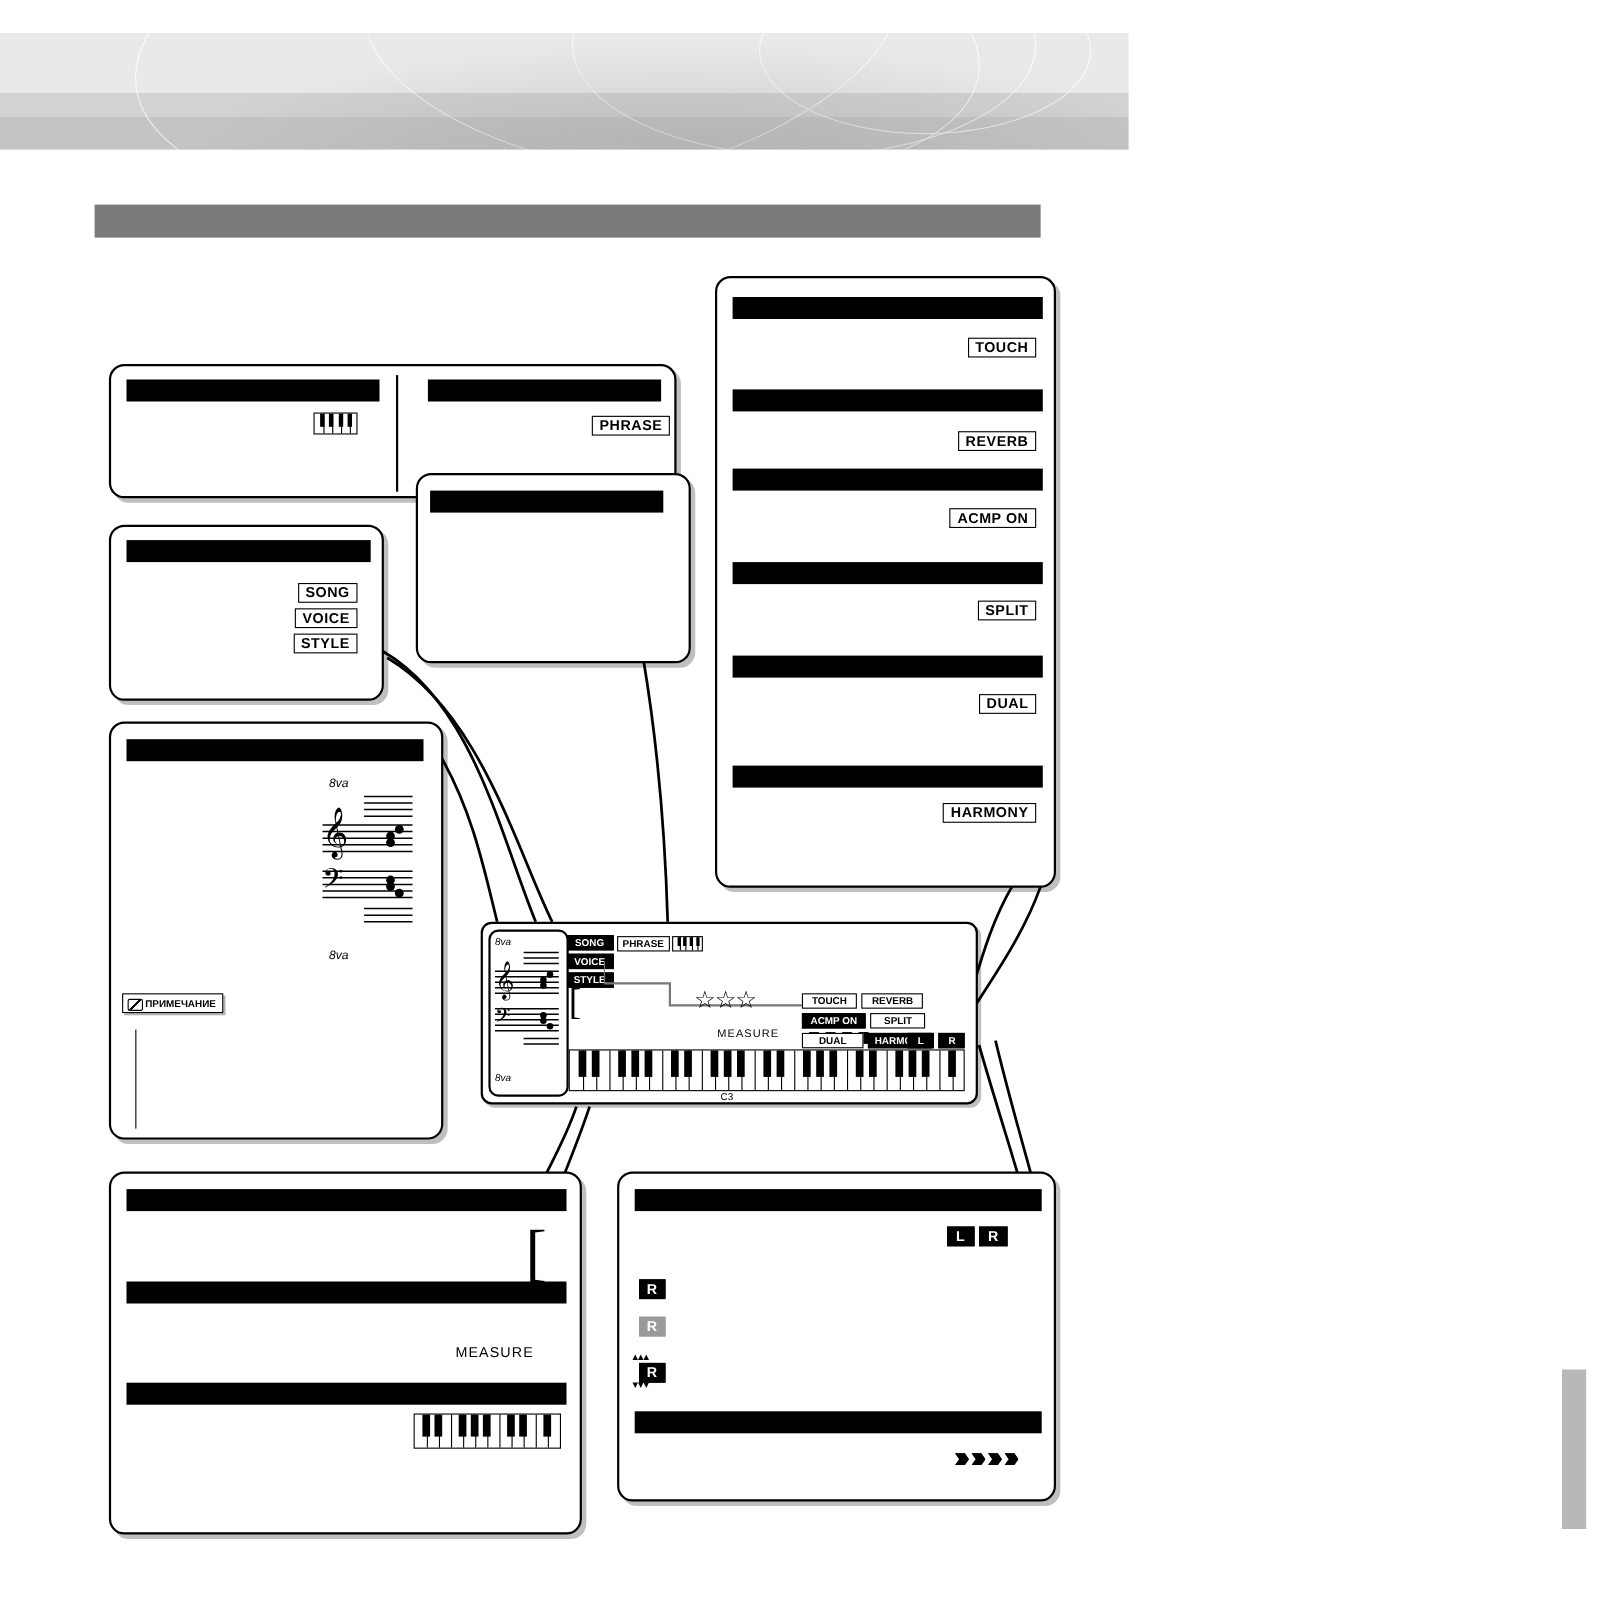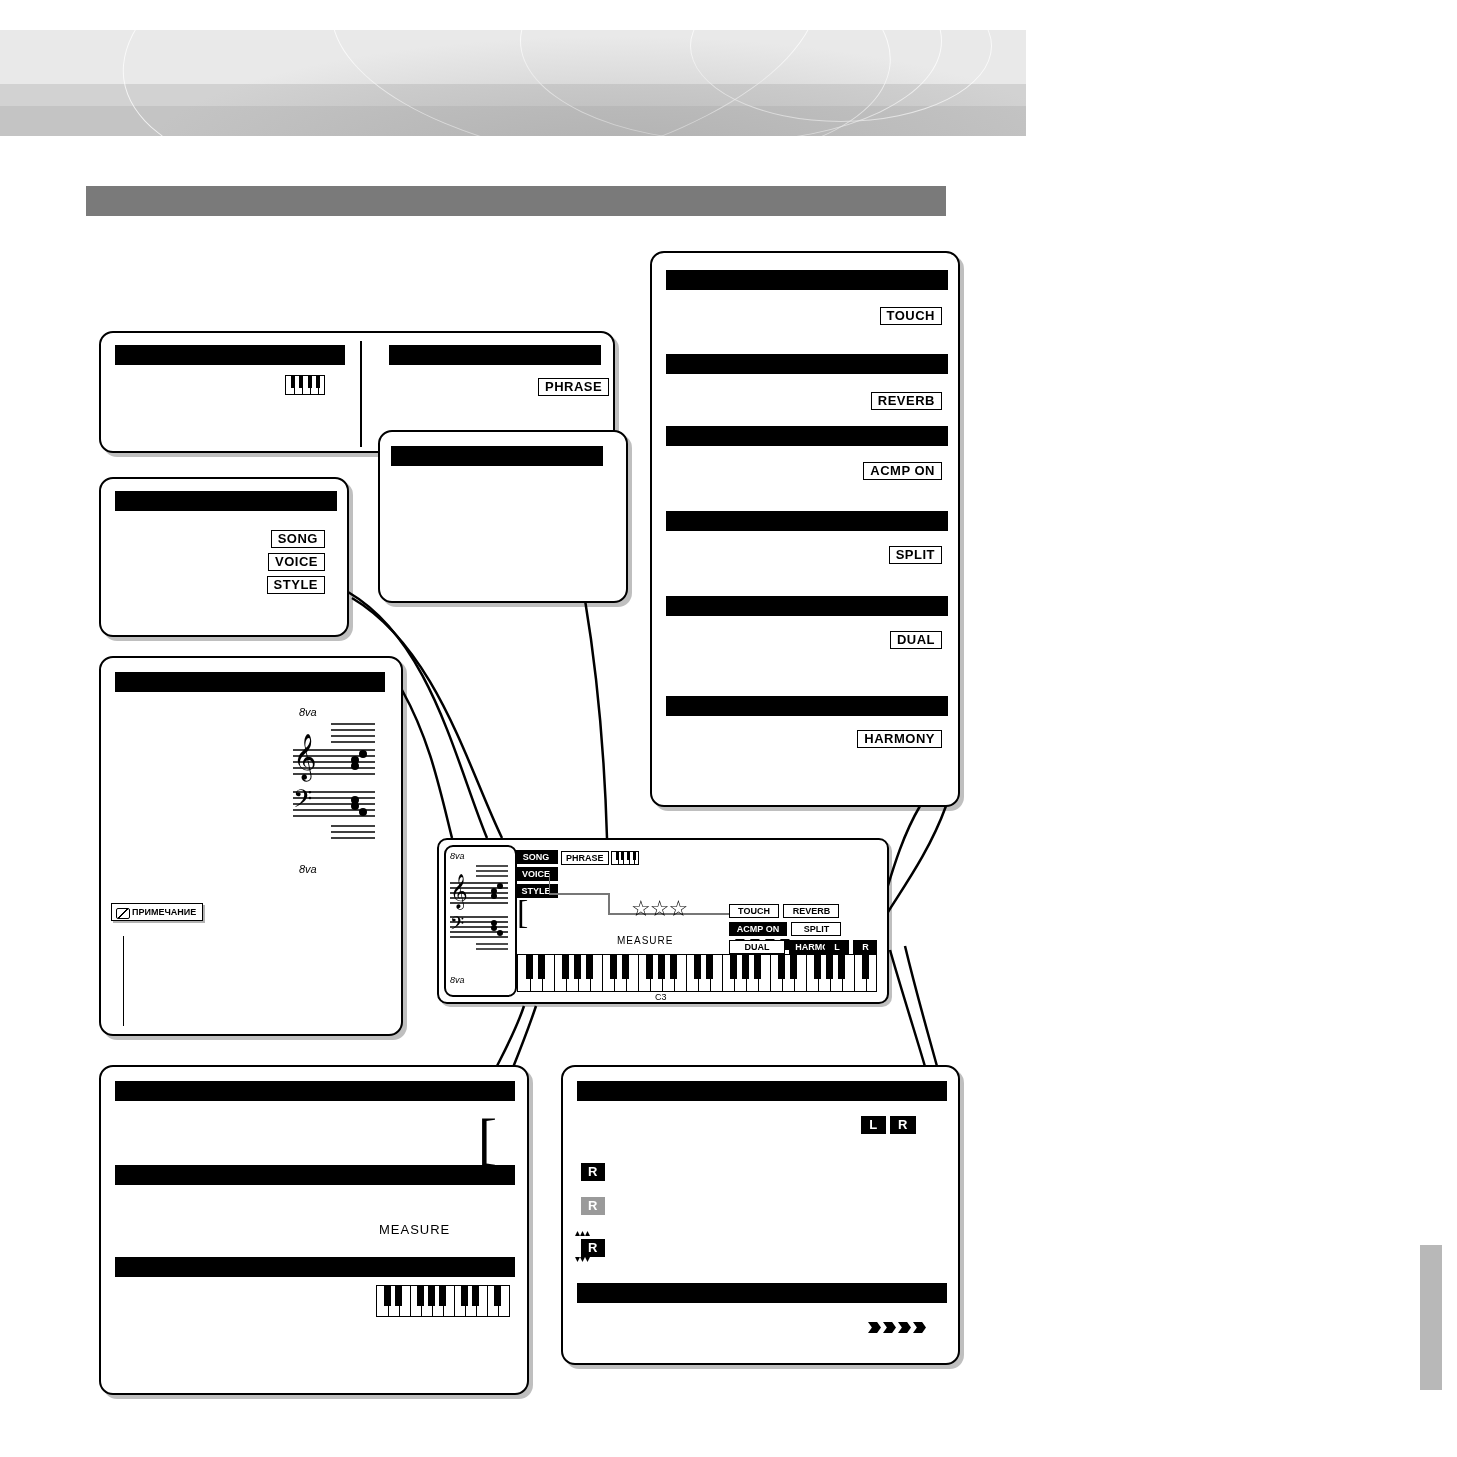--- a/index.html
+++ b/index.html
@@ -54,21 +54,21 @@
   .lcd-label.inv{background:#000;color:#fff;}
 
   
   .vline{position:absolute;width:2px;background:#000;}
 
   
   #right-panel .bar{left:14px;}
 
   
   .staff line{stroke:#000;stroke-width:1.4;}
-  .measure-text{font-size:13px;letter-spacing:1px;}
+  .measure-text{font-size:13px;letter-spacing:1px;margin-left:35px;}
 
   
   .note-icon{
     position:absolute;border:1.5px solid #000;background:#fff;
     font-size:9px;font-weight:bold;padding:3px 6px 3px 20px;
     box-shadow:2px 2px 0 rgba(0,0,0,.3);
   }
   .note-icon:before{
     content:"";position:absolute;left:4px;top:4px;width:12px;height:9px;
     border:1.2px solid #000;border-radius:2px;

